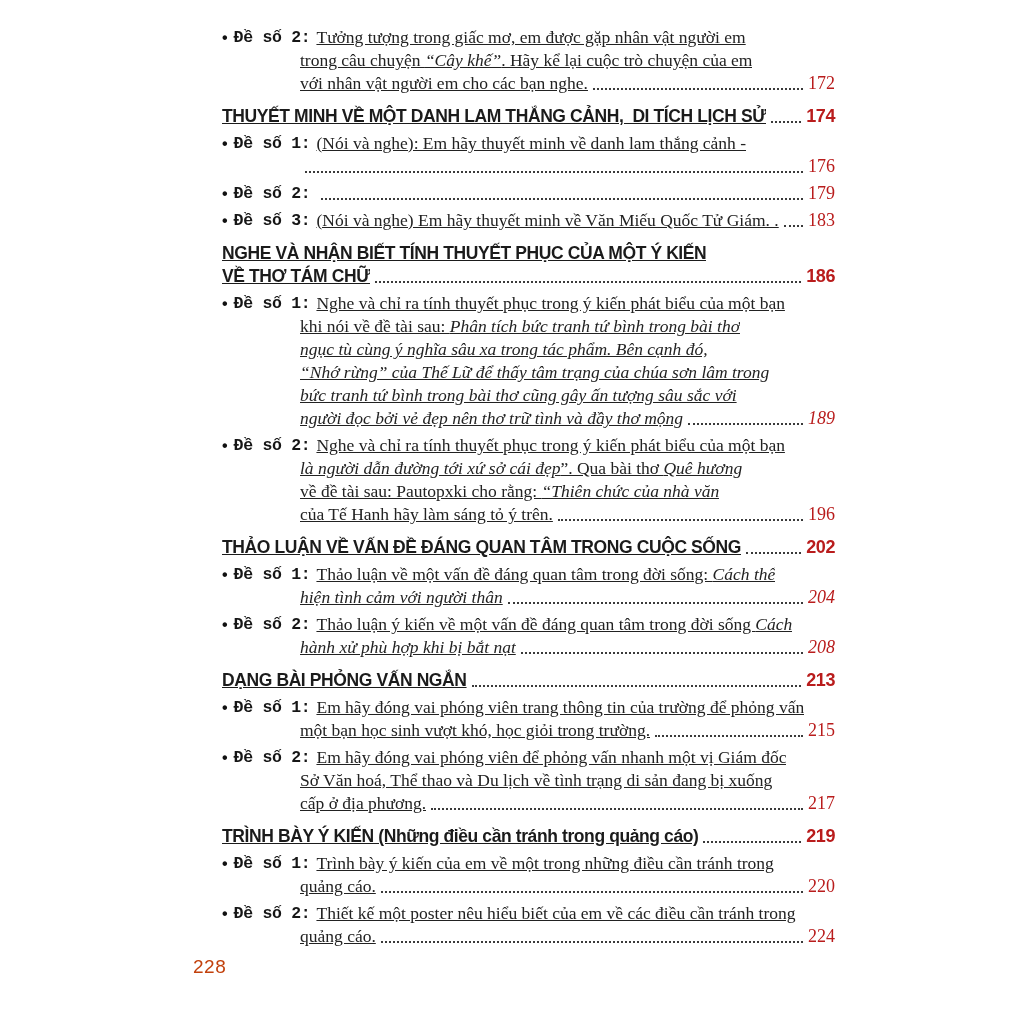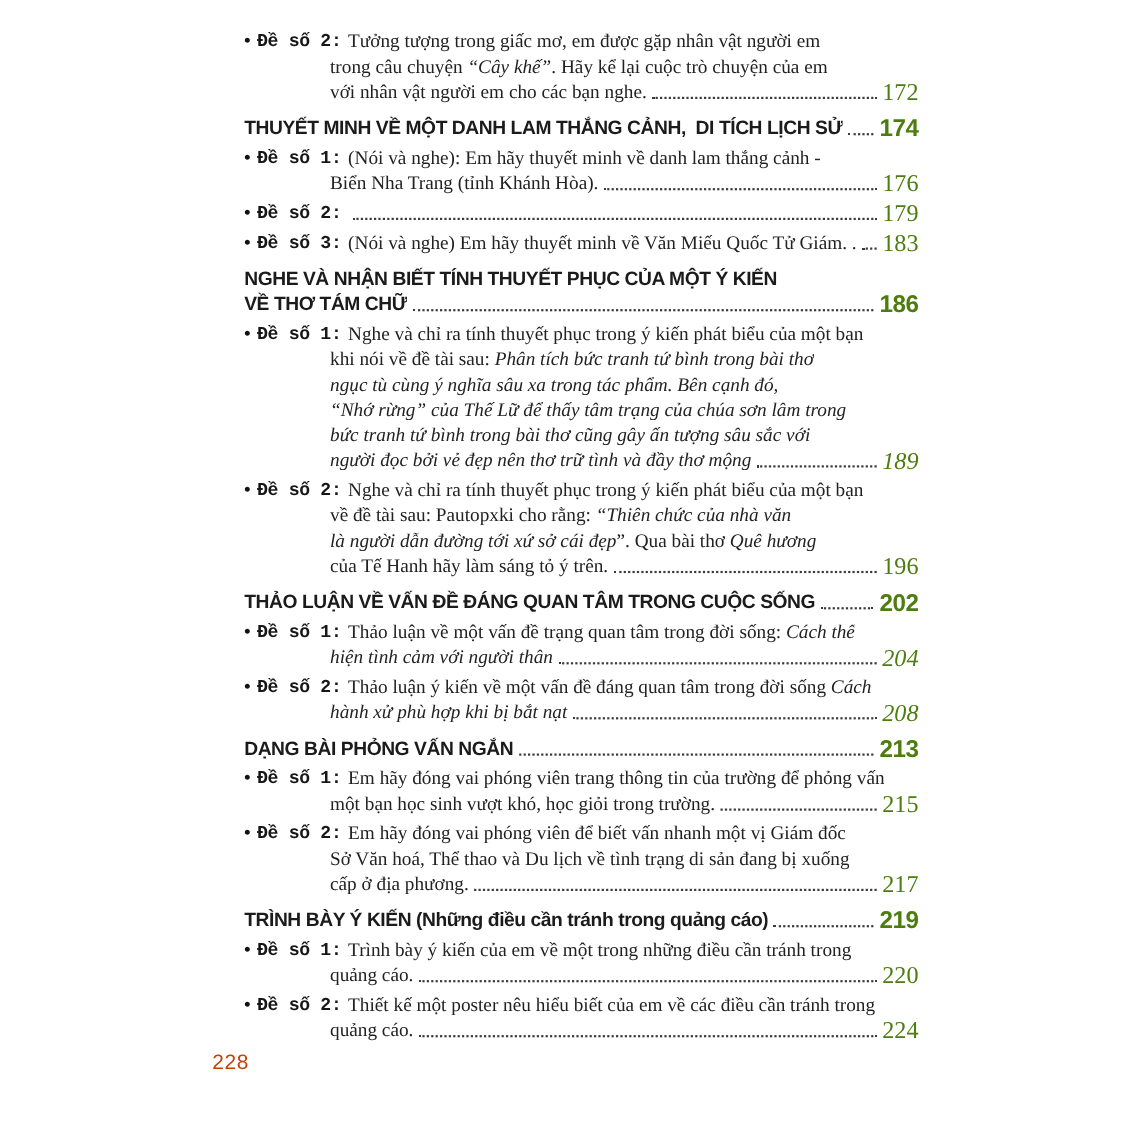--- a/index.html
+++ b/index.html
@@ -45,33 +45,33 @@
   }
   .label{
     font-family:Liberation Mono, monospace;
     font-weight:bold;
     font-size:16.5px;
     letter-spacing:-0.3px;
     margin-right:6px;
     flex:0 0 auto;
     color:#161616;
   }
-  .runs{flex:0 1 auto; overflow:hidden;}
+  .runs{flex:0 1 auto; overflow:hidden;text-decoration:underline;}
   .it{font-style:italic;margin-top:40px;}
   .dots{
     flex:1 1 8px;
     min-width:8px;
     border-bottom:2px dotted #3a3a3a;
     margin:0 5px 5px 5px;
     height:0;
   }
   .page-num{
     flex:0 0 auto;
-    font-size:22px;
-    color:#4d7c0f;
+    font-size:18px;
+    color:#b91c1c;
   }
   .footer-num{
     position:absolute;
     left:193px;
     top:956px;
     font-family:"Liberation Sans", sans-serif;
     font-size:19px;
     color:#c2410c;
     letter-spacing:0.5px;
   }
@@ -79,44 +79,44 @@
 </head>
 <body>
 
 <div class="page">
   <div class="toc">
       <div class="line entry first"><span class="bullet">•</span><span class="label">Đề số 2:</span><span class="runs"><span>Tưởng tượng trong giấc mơ, em được gặp nhân vật người em</span></span></div>
       <div class="line entry cont"><span class="runs"><span>trong câu chuyện </span><span class="it">“Cây khế”</span><span>. Hãy kể lại cuộc trò chuyện của em</span></span></div>
       <div class="line entry cont"><span class="runs"><span>với nhân vật người em cho các bạn nghe.</span></span><span class="dots"></span><span class="page-num">172</span></div>
       <div class="line header first"><span class="runs"><span>THUYẾT MINH VỀ MỘT DANH LAM THẮNG CẢNH,  DI TÍCH LỊCH SỬ</span></span><span class="dots"></span><span class="page-num">174</span></div>
       <div class="line entry first"><span class="bullet">•</span><span class="label">Đề số 1:</span><span class="runs"><span>(Nói và nghe): Em hãy thuyết minh về danh lam thắng cảnh -</span></span></div>
-      <div class="line entry cont"><span class="runs"><span>Biển Nha Trang (tỉnh Khánh Hòa).</span></span><span class="dots"></span><span class="page-num">176</span></div>
+      <div class="line entry cont"><span class="dots"></span><span class="page-num">176</span></div>
       <div class="line entry first"><span class="bullet">•</span><span class="label">Đề số 2:</span><span class="dots"></span><span class="page-num">179</span></div>
       <div class="line entry first"><span class="bullet">•</span><span class="label">Đề số 3:</span><span class="runs"><span>(Nói và nghe) Em hãy thuyết minh về Văn Miếu Quốc Tử Giám. .</span></span><span class="dots"></span><span class="page-num">183</span></div>
       <div class="line header first"><span class="runs"><span>NGHE VÀ NHẬN BIẾT TÍNH THUYẾT PHỤC CỦA MỘT Ý KIẾN</span></span></div>
       <div class="line header"><span class="runs"><span>VỀ THƠ TÁM CHỮ</span></span><span class="dots"></span><span class="page-num">186</span></div>
       <div class="line entry first"><span class="bullet">•</span><span class="label">Đề số 1:</span><span class="runs"><span>Nghe và chỉ ra tính thuyết phục trong ý kiến phát biểu của một bạn</span></span></div>
       <div class="line entry cont"><span class="runs"><span>khi nói về đề tài sau: </span><span class="it">Phân tích bức tranh tứ bình trong bài thơ</span></span></div>
       <div class="line entry cont"><span class="runs"><span class="it">ngục tù cùng ý nghĩa sâu xa trong tác phẩm. Bên cạnh đó,</span></span></div>
       <div class="line entry cont"><span class="runs"><span class="it">“Nhớ rừng” của Thế Lữ để thấy tâm trạng của chúa sơn lâm trong</span></span></div>
       <div class="line entry cont"><span class="runs"><span class="it">bức tranh tứ bình trong bài thơ cũng gây ấn tượng sâu sắc với</span></span></div>
       <div class="line entry cont"><span class="runs"><span class="it">người đọc bởi vẻ đẹp nên thơ trữ tình và đầy thơ mộng</span></span><span class="dots"></span><span class="page-num it">189</span></div>
       <div class="line entry first"><span class="bullet">•</span><span class="label">Đề số 2:</span><span class="runs"><span>Nghe và chỉ ra tính thuyết phục trong ý kiến phát biểu của một bạn</span></span></div>
+      <div class="line entry cont"><span class="runs"><span class="it">là người dẫn đường tới xứ sở cái đẹp</span><span>”. Qua bài thơ </span><span class="it">Quê hương</span></span></div>
       <div class="line entry cont"><span class="runs"><span>về đề tài sau: Pautopxki cho rằng: </span><span class="it">“Thiên chức của nhà văn</span></span></div>
-      <div class="line entry cont"><span class="runs"><span class="it">là người dẫn đường tới xứ sở cái đẹp</span><span>”. Qua bài thơ </span><span class="it">Quê hương</span></span></div>
       <div class="line entry cont"><span class="runs"><span>của Tế Hanh hãy làm sáng tỏ ý trên.</span></span><span class="dots"></span><span class="page-num">196</span></div>
       <div class="line header first"><span class="runs"><span>THẢO LUẬN VỀ VẤN ĐỀ ĐÁNG QUAN TÂM TRONG CUỘC SỐNG</span></span><span class="dots"></span><span class="page-num">202</span></div>
-      <div class="line entry first"><span class="bullet">•</span><span class="label">Đề số 1:</span><span class="runs"><span>Thảo luận về một vấn đề trạng quan tâm trong đời sống: </span><span class="it">Cách thể</span></span></div>
+      <div class="line entry first"><span class="bullet">•</span><span class="label">Đề số 1:</span><span class="runs"><span>Thảo luận về một vấn đề đáng quan tâm trong đời sống: </span><span class="it">Cách thể</span></span></div>
       <div class="line entry cont"><span class="runs"><span class="it">hiện tình cảm với người thân</span></span><span class="dots"></span><span class="page-num it">204</span></div>
       <div class="line entry first"><span class="bullet">•</span><span class="label">Đề số 2:</span><span class="runs"><span>Thảo luận ý kiến về một vấn đề đáng quan tâm trong đời sống </span><span class="it">Cách</span></span></div>
       <div class="line entry cont"><span class="runs"><span class="it">hành xử phù hợp khi bị bắt nạt</span></span><span class="dots"></span><span class="page-num it">208</span></div>
       <div class="line header first"><span class="runs"><span>DẠNG BÀI PHỎNG VẤN NGẮN</span></span><span class="dots"></span><span class="page-num">213</span></div>
       <div class="line entry first"><span class="bullet">•</span><span class="label">Đề số 1:</span><span class="runs"><span>Em hãy đóng vai phóng viên trang thông tin của trường để phỏng vấn</span></span></div>
       <div class="line entry cont"><span class="runs"><span>một bạn học sinh vượt khó, học giỏi trong trường.</span></span><span class="dots"></span><span class="page-num">215</span></div>
-      <div class="line entry first"><span class="bullet">•</span><span class="label">Đề số 2:</span><span class="runs"><span>Em hãy đóng vai phóng viên để biết vấn nhanh một vị Giám đốc</span></span></div>
+      <div class="line entry first"><span class="bullet">•</span><span class="label">Đề số 2:</span><span class="runs"><span>Em hãy đóng vai phóng viên để phỏng vấn nhanh một vị Giám đốc</span></span></div>
       <div class="line entry cont"><span class="runs"><span>Sở Văn hoá, Thể thao và Du lịch về tình trạng di sản đang bị xuống</span></span></div>
       <div class="line entry cont"><span class="runs"><span>cấp ở địa phương.</span></span><span class="dots"></span><span class="page-num">217</span></div>
       <div class="line header first"><span class="runs"><span>TRÌNH BÀY Ý KIẾN (Những điều cần tránh trong quảng cáo)</span></span><span class="dots"></span><span class="page-num">219</span></div>
       <div class="line entry first"><span class="bullet">•</span><span class="label">Đề số 1:</span><span class="runs"><span>Trình bày ý kiến của em về một trong những điều cần tránh trong</span></span></div>
       <div class="line entry cont"><span class="runs"><span>quảng cáo.</span></span><span class="dots"></span><span class="page-num">220</span></div>
       <div class="line entry first"><span class="bullet">•</span><span class="label">Đề số 2:</span><span class="runs"><span>Thiết kế một poster nêu hiểu biết của em về các điều cần tránh trong</span></span></div>
       <div class="line entry cont"><span class="runs"><span>quảng cáo.</span></span><span class="dots"></span><span class="page-num">224</span></div>
     </div>
   <div class="footer-num">228</div>
 </div>

